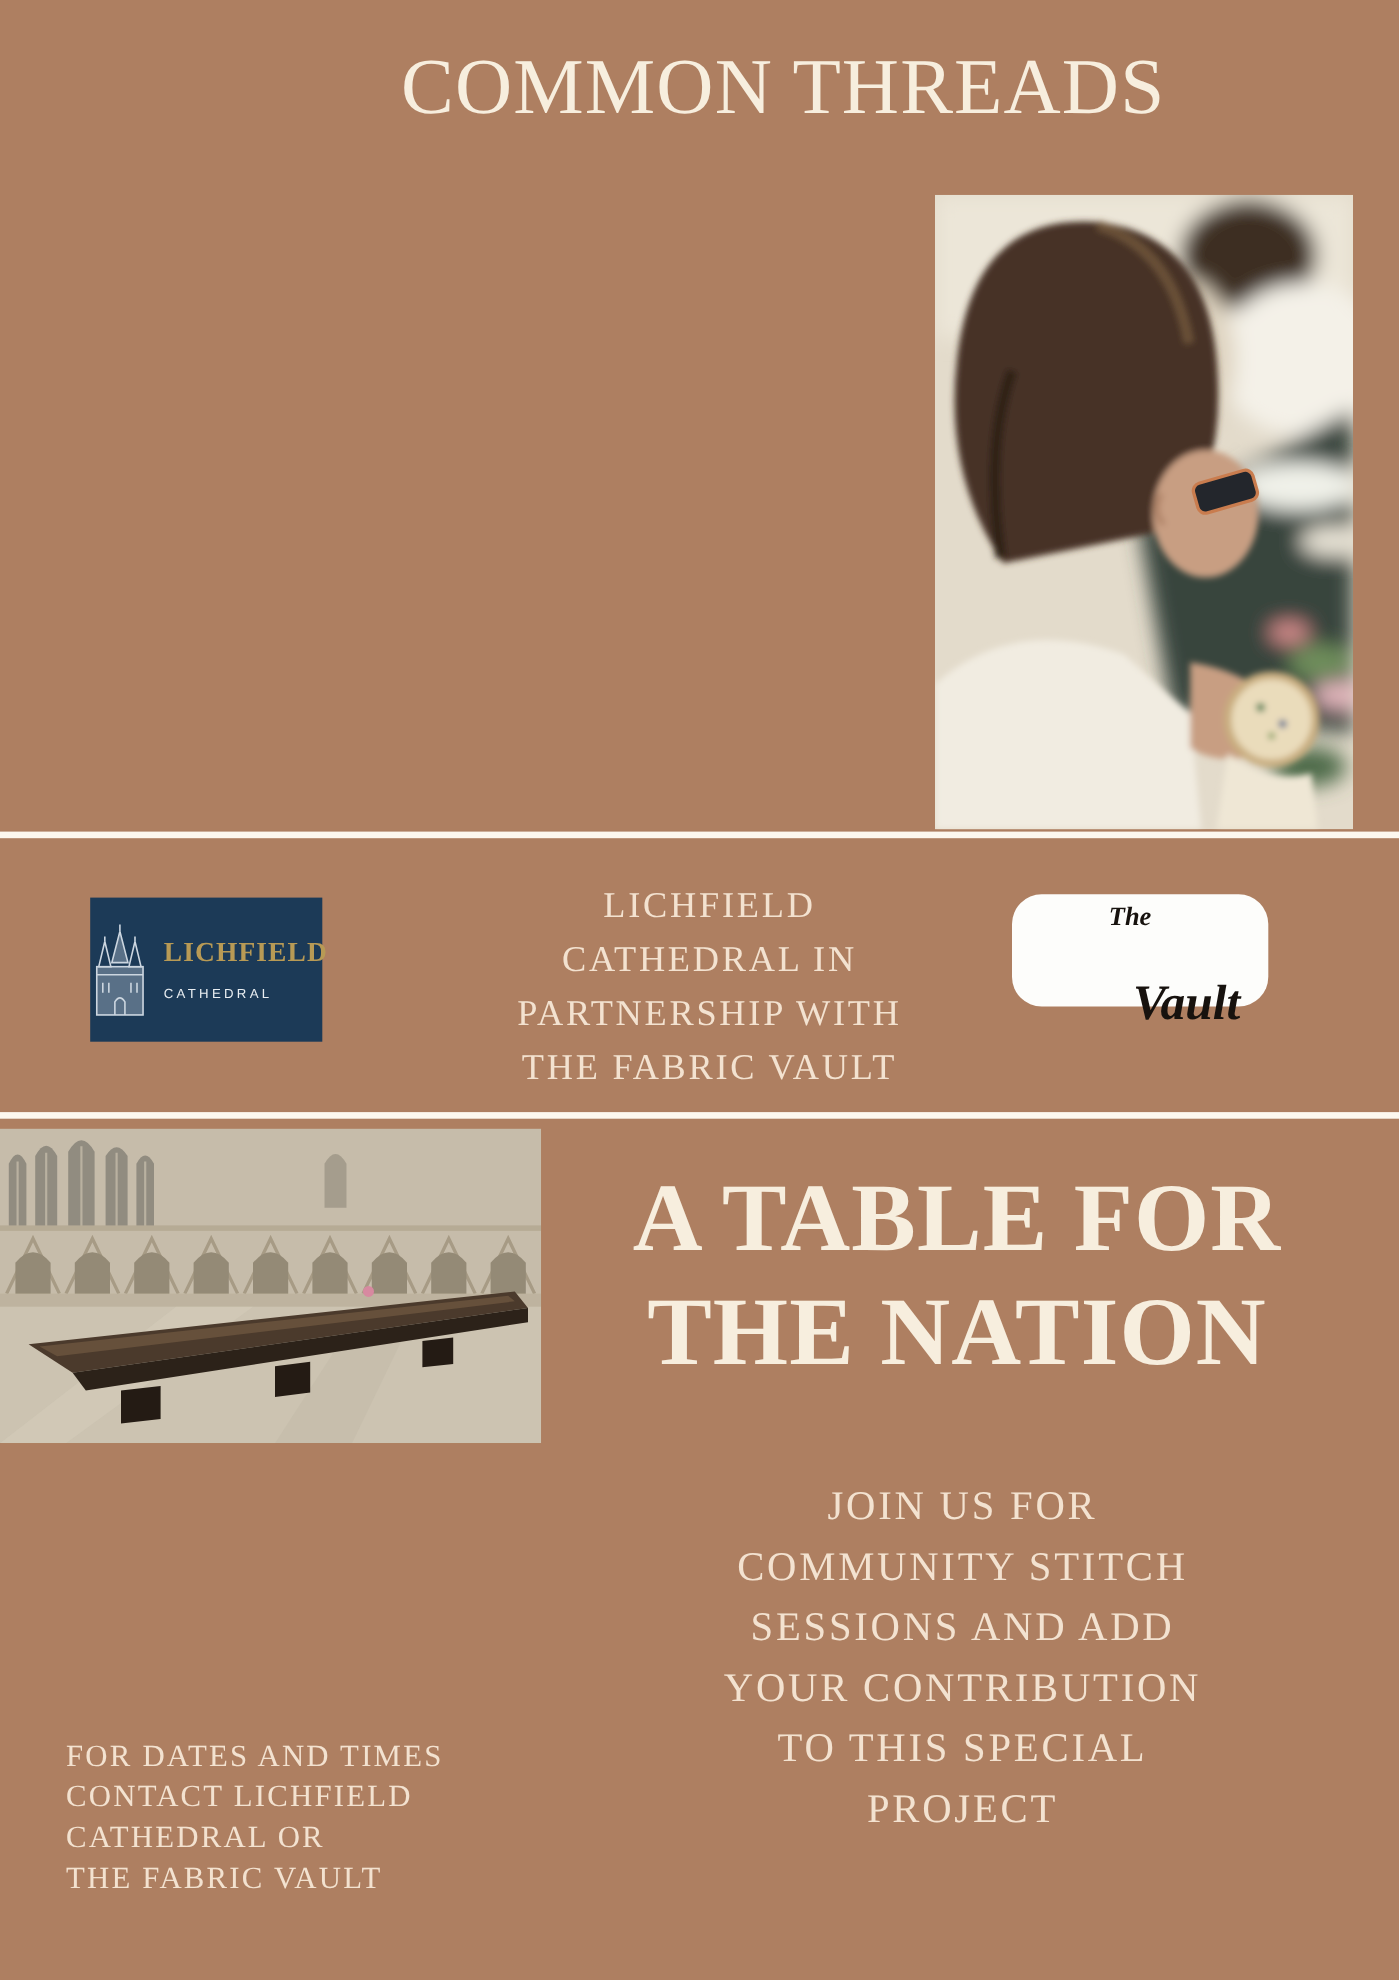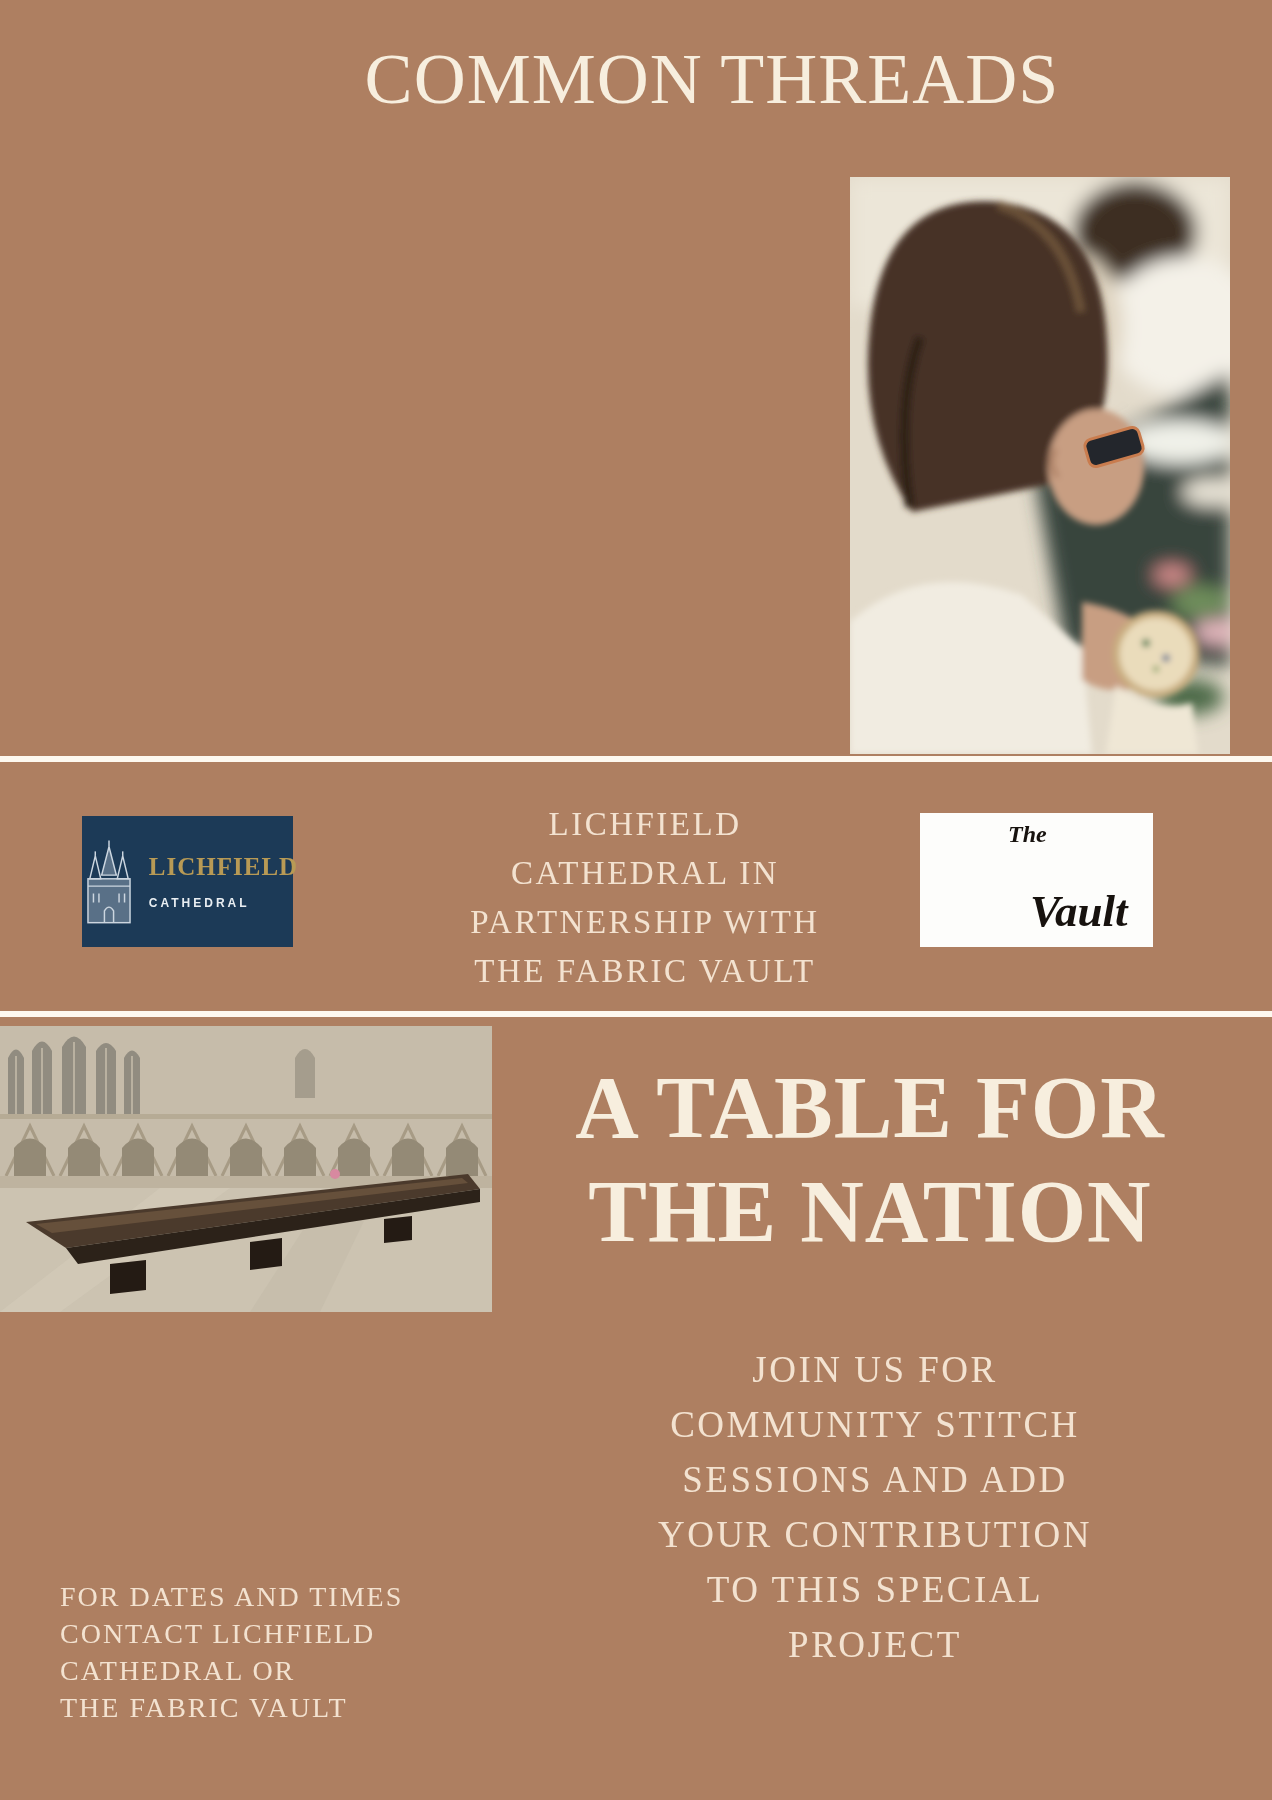--- a/index.html
+++ b/index.html
@@ -44,33 +44,33 @@
     display:flex;align-items:center;justify-content:center;gap:8px;
   }
   .lichfield-logo .cathedral-art{flex:0 0 auto;}
   .lich-text{display:flex;flex-direction:column;line-height:1;}
   .lich-name{
     font-family:"Liberation Serif",serif;font-size:25px;letter-spacing:1px;
     color:#b89a55;font-weight:700;
   }
   .lich-sub{
     font-family:"Liberation Sans",sans-serif;font-size:12px;letter-spacing:3px;
-    color:#e9eef2;margin-top:18px;font-weight:700;
+    color:#e9eef2;margin-top:18px;font-weight:400;
   }
 
   .partnership{
     position:absolute;top:800px;left:400px;width:490px;
     text-align:center;
     font-size:33px;line-height:49px;letter-spacing:2.5px;
     color:#f3e2d0;
   }
 
   .fabric-logo{
-    position:absolute;left:920px;top:813px;width:233px;height:134px;
-    background:#fdfdfb;color:#17120e;
+    position:absolute;left:920px;top:813px;width:233px;height:102px;
+    background:#fdfdfb;color:#17120e;border-radius:27px;
   }
   .fabric-logo span{position:absolute;font-family:"Liberation Serif",serif;font-style:italic;font-weight:700;}
   .fv-the{left:88px;top:8px;font-size:24px;}
   .fv-fabric{left:16px;top:26px;font-size:54px;}
   .fv-vault{left:62px;top:72px;font-size:45px;margin-left:48px;}
 
   .title2{
     position:absolute;top:1056px;left:520px;width:700px;
     margin:0;text-align:center;
     font-size:88px;line-height:104px;font-weight:700;letter-spacing:1px;

